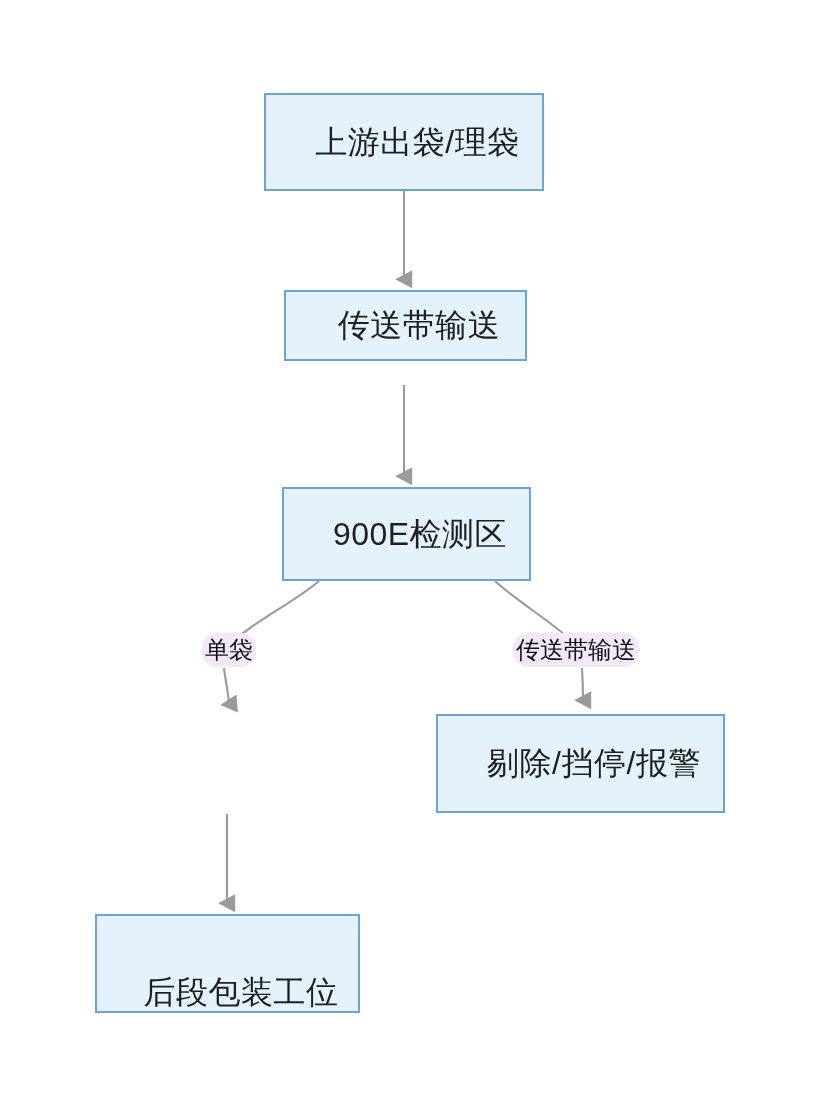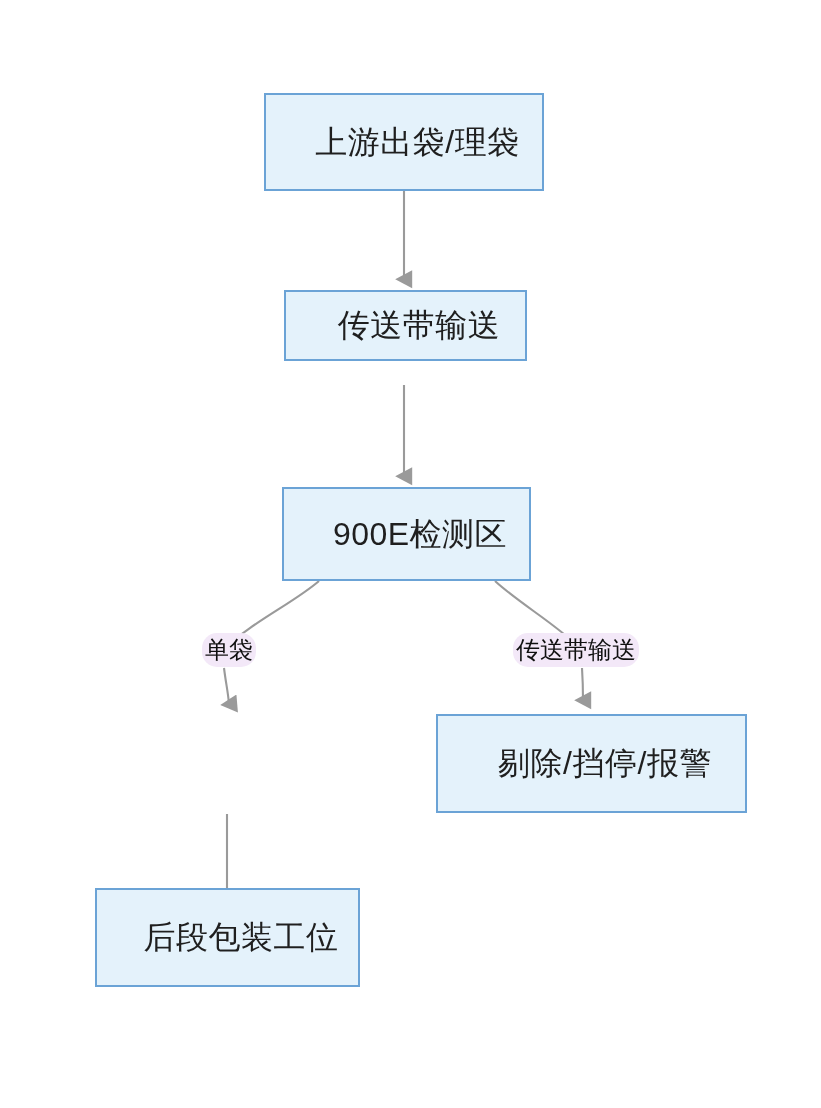--- a/index.html
+++ b/index.html
@@ -84,25 +84,25 @@
 
   <div class="node" style="left:284px; top:290px; width:243px; height:71px;">
     <span>传送带输送</span>
   </div>
 
   <div class="node" style="left:282px; top:487px; width:249px; height:94px;text-align:right;">
     <span>900E检测区</span>
   </div>
 
 
-  <div class="node" style="left:436px; top:714px; width:311px; height:99px;">
+  <div class="node" style="left:436px; top:714px; width:289px; height:99px;">
     <span>剔除/挡停/报警</span>
   </div>
 
-  <div class="node" style="left:95px; top:888px; width:265px; height:99px;">
+  <div class="node" style="left:95px; top:914px; width:265px; height:99px;align-items:flex-end;">
     <span>后段包装工位</span>
   </div>
 
   <div class="edge-label" style="left:202px; top:633px;">单袋</div>
 
   <div class="edge-label" style="left:513px; top:633px;">传送带输送</div>
 
 </div>
 
 </body></html>

